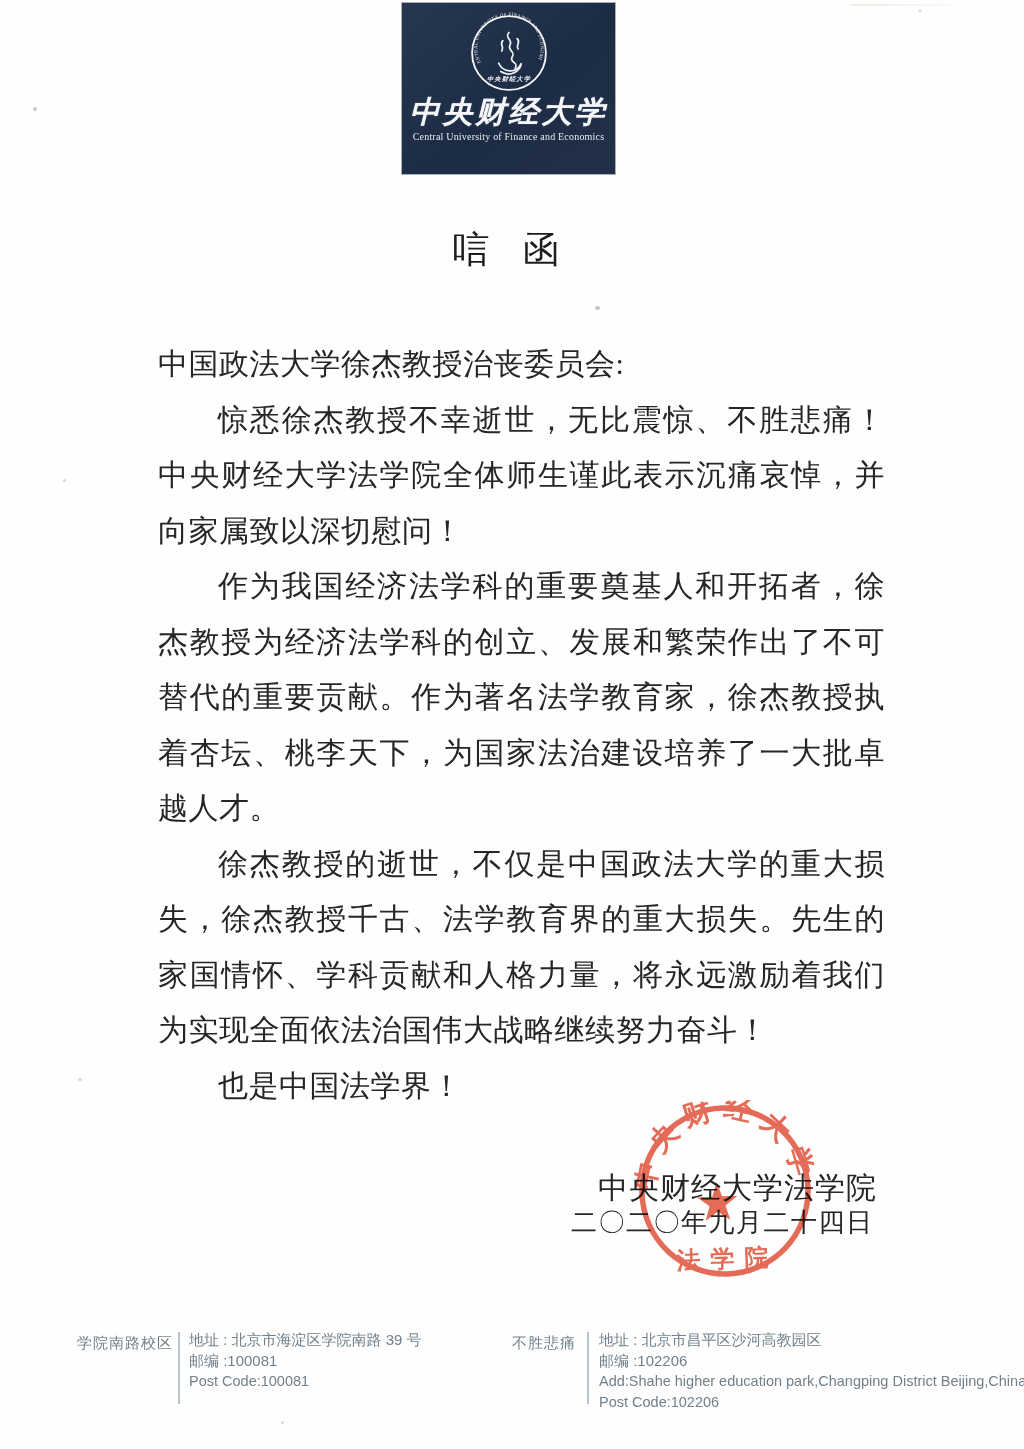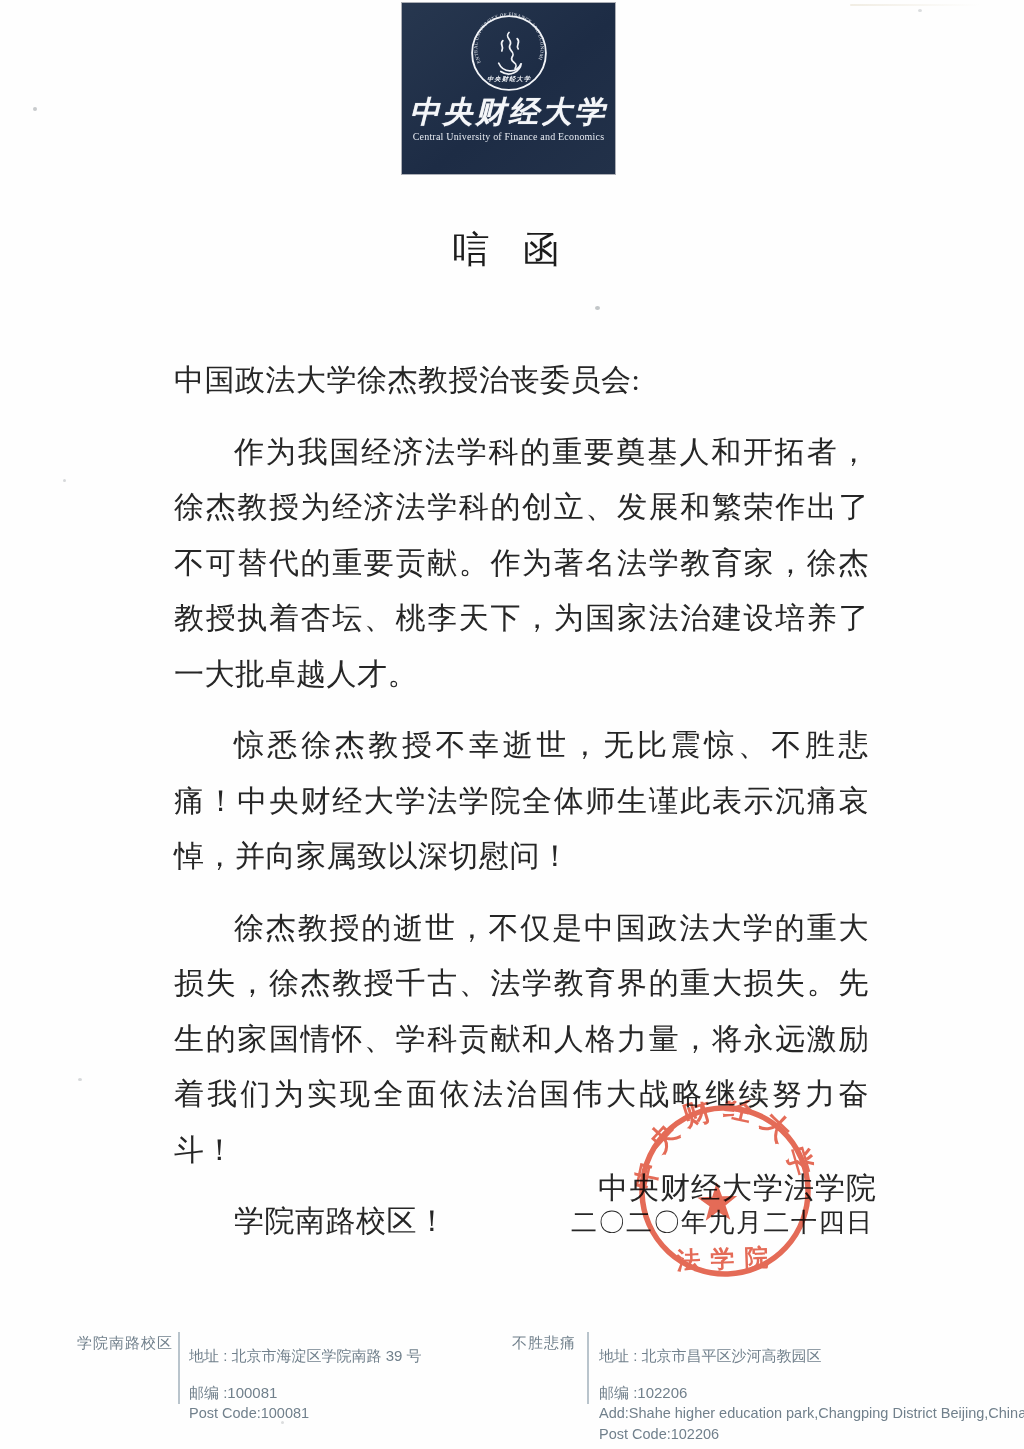--- a/index.html
+++ b/index.html
@@ -60,21 +60,21 @@
   }
 
   
   .body{
     position:absolute;left:158px;top:336px;width:727px;
     font-size:30px;line-height:55.5px;
     color:var(--ink);
     text-align:justify;
     letter-spacing:.5px;
   }
-  .body p{margin:16px;}
+  .body p{margin:0;}
   .body p.indent{text-indent:2em;}
 
   
   .signature{
     position:absolute;left:598px;top:1149px;
     font-size:30px;color:var(--ink);
     letter-spacing:1px;white-space:nowrap;margin-top:19px;
   }
   .date{
     position:absolute;left:571px;top:1205px;
@@ -111,21 +111,21 @@
     background:var(--divider);
   }
   .v-divider.c0{left:178px;}
   .v-divider.c1{left:587px;}
   .campus-info{
     position:absolute;top:2px;
     font-size:14.5px;line-height:20.5px;white-space:nowrap;
   }
   .campus-info.c0{left:189px;}
   .campus-info.c1{left:599px;}
-  .campus-info .zh{font-size:15px;margin-top:16px;}
+  .campus-info .zh{font-size:15px;}
 
   
   .artifact{position:absolute;border-radius:50%;background:#9aa0a4;opacity:.55;}
   .a1{left:33px;top:107px;width:4px;height:4px;}
   .a2{left:63px;top:479px;width:3px;height:3px;opacity:.4;}
   .a3{left:78px;top:1078px;width:4px;height:3px;opacity:.4;}
   .a4{left:595px;top:306px;width:5px;height:4px;opacity:.6;}
   .a5{left:918px;top:9px;width:4px;height:3px;opacity:.35;}
   .a6{left:281px;top:1421px;width:3px;height:3px;opacity:.35;}
   .edge-smudge{position:absolute;left:850px;top:4px;width:130px;height:2px;
@@ -154,24 +154,24 @@
       <text x="40" y="67" font-size="6.2" fill="#eef1f6" text-anchor="middle" letter-spacing="1" font-style="italic" font-weight="bold">中央财经大学</text>
     </svg>
     <div class="logo-zh">中央财经大学</div>
     <div class="logo-en">Central University of Finance and Economics</div>
   </div>
 
   <h1 class="title">唁 函</h1>
 
   <div class="body">
     <p class="salutation">中国政法大学徐杰教授治丧委员会:</p>
+    <p class="indent">惊悉徐杰教授不幸逝世，无比震惊、不胜悲痛！中央财经大学法学院全体师生谨此表示沉痛哀悼，并向家属致以深切慰问！</p>
     <p class="indent">作为我国经济法学科的重要奠基人和开拓者，徐杰教授为经济法学科的创立、发展和繁荣作出了不可替代的重要贡献。作为著名法学教育家，徐杰教授执着杏坛、桃李天下，为国家法治建设培养了一大批卓越人才。</p>
-    <p class="indent">惊悉徐杰教授不幸逝世，无比震惊、不胜悲痛！中央财经大学法学院全体师生谨此表示沉痛哀悼，并向家属致以深切慰问！</p>
     <p class="indent">徐杰教授的逝世，不仅是中国政法大学的重大损失，徐杰教授千古、法学教育界的重大损失。先生的家国情怀、学科贡献和人格力量，将永远激励着我们为实现全面依法治国伟大战略继续努力奋斗！</p>
-    <p class="indent">学院南路校区！</p>
+    <p class="indent">也是中国法学界！</p>
   </div>
 
   <div class="signature">中央财经大学法学院</div>
   <div class="date">二〇二〇年九月二十四日</div>
 
   <svg class="seal" viewBox="0 0 180 180">
     <circle cx="90" cy="90" r="83" fill="none" stroke="#e04a31" stroke-width="5.5"></circle>
     <defs>
       <path id="sealArc" d="M 26,115 A 70,70 0 1 1 154,115" fill="none"></path>
     </defs>

